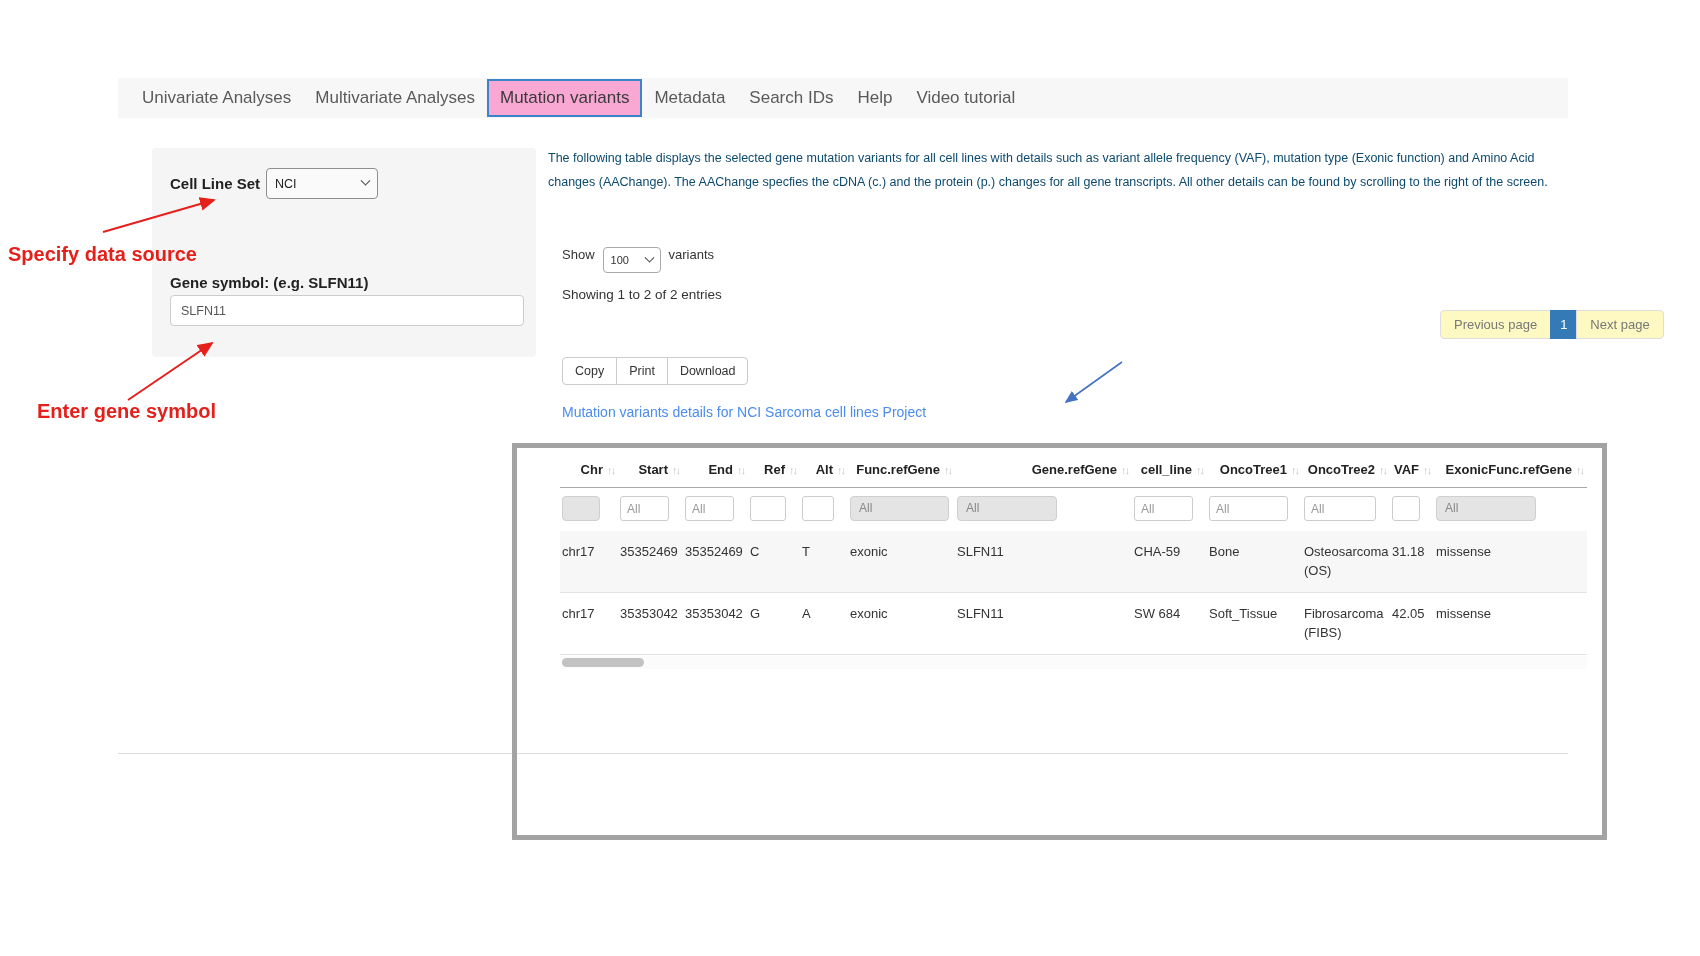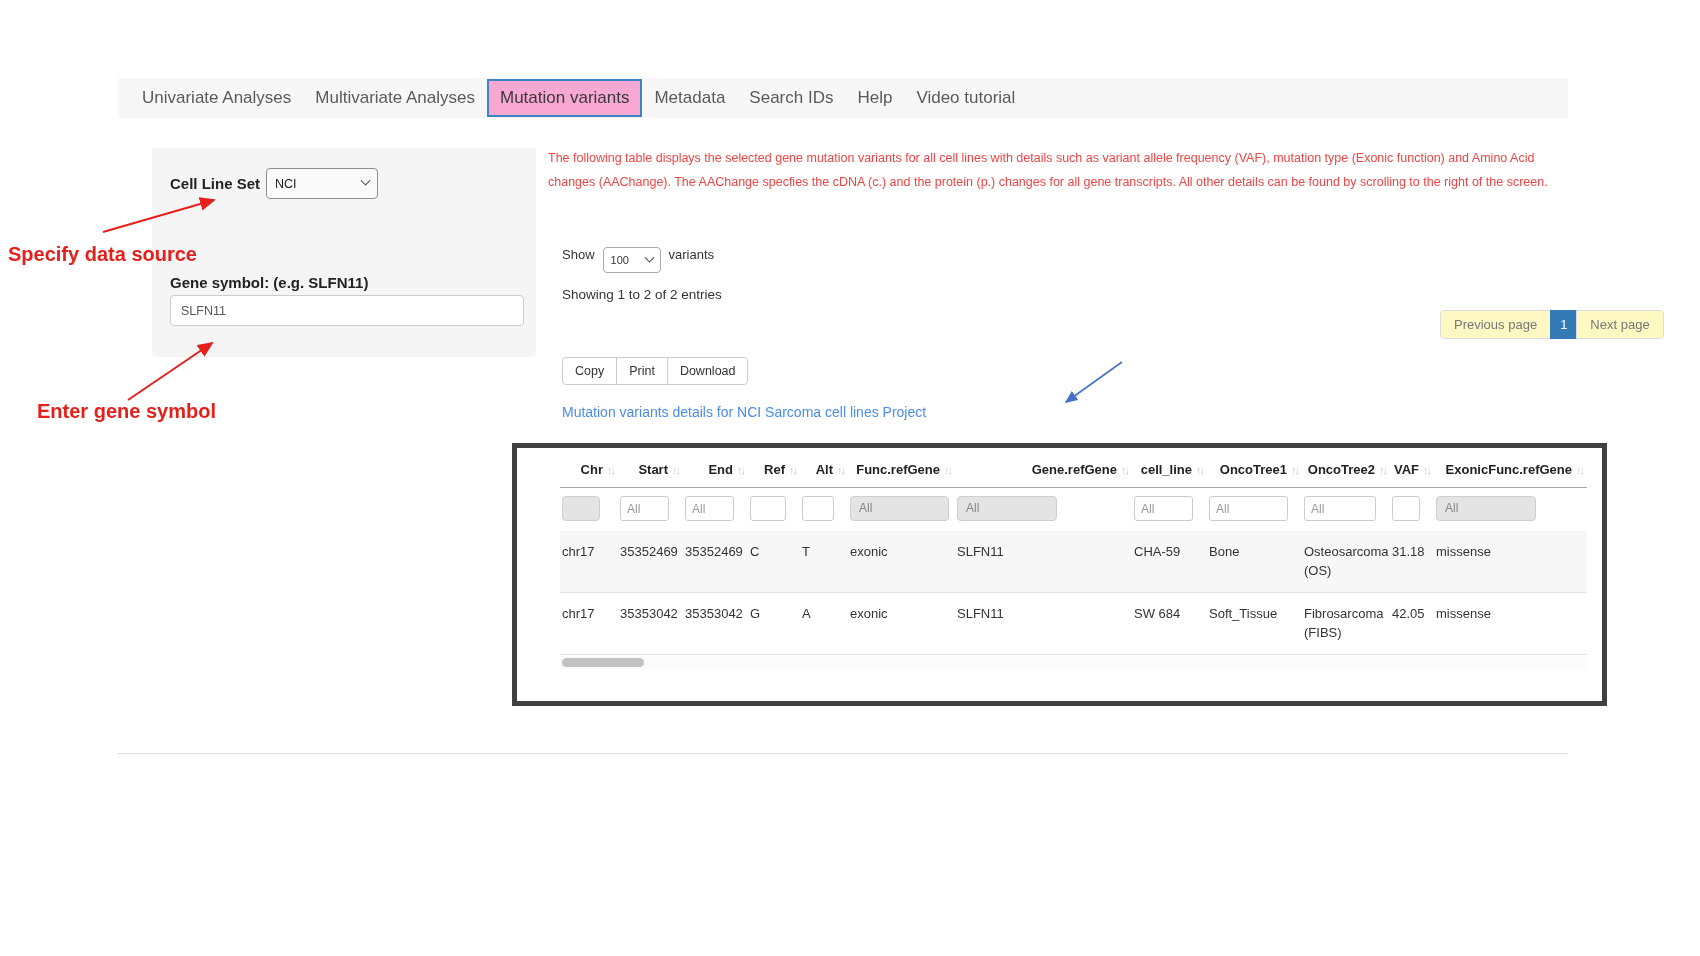--- a/index.html
+++ b/index.html
@@ -32,43 +32,43 @@
   
   .red-note { position:absolute; font-size:20px; font-weight:bold; color:#e51f1a; white-space:nowrap; }
   .note-specify { left:8px; top:243px; }
   .note-enter { left:37px; top:400px; }
   .blue-heading { position:absolute; left:986px; top:289px; width:410px;
                   font-size:24px; font-weight:bold; color:#156cb8; line-height:34px; }
   .arrow-layer { position:absolute; left:0; top:0; width:1700px; height:956px; pointer-events:none; z-index:5; }
 
   
   .description { position:absolute; left:548px; top:146px; width:1000px;
-                 font-size:12.5px; color:#ef4444; line-height:24px; }
+                 font-size:12.5px; color:#0c4a6e; line-height:24px; }
   .show-row { position:absolute; left:562px; top:247px; display:flex; align-items:flex-start; font-size:13px; color:#333; }
   .show-select { width:58px; height:26px; border:1px solid #aaa; border-radius:4px; background:#fff;
                  display:flex; align-items:center; justify-content:space-between;
                  padding:0 7px; font-size:11px; color:#333; margin:0 8px; }
   .showing-text { position:absolute; left:562px; top:287px; font-size:13.5px; color:#333; }
   .btn-group { position:absolute; left:562px; top:357px; display:flex; }
   .btn { border:1px solid #ccc; background:#fff; color:#333; padding:6px 12px; font-size:12.5px;
          margin-left:-1px; cursor:pointer; font-family:Liberation Sans, sans-serif; }
   .btn:first-child { border-radius:4px 0 0 4px; margin-left:0; }
   .btn:last-child { border-radius:0 4px 4px 0; }
   .table-title { position:absolute; left:562px; top:404px; font-size:14px; color:#4a8cf0; cursor:pointer; }
 
   
   .pagination { position:absolute; left:1440px; top:310px; display:flex; font-size:13px; }
   .page-btn { border:1px solid #ddd; background:#fef9c3; color:#777; padding:6px 13px; cursor:pointer; }
   .page-btn.prev { border-radius:4px 0 0 4px; }
   .page-btn.next { border-radius:0 4px 4px 0; margin-left:-1px; }
   .page-num { background:#337ab7; border:1px solid #337ab7; color:#fff; padding:6px 9px; margin-left:-1px; cursor:pointer; }
 
   
-  .table-rect { position:absolute; left:512px; top:443px; width:1095px; height:263px;
-                border:5px solid #404040; background:transparent; z-index:2; }
+  .table-rect { position:absolute; left:512px; top:443px; width:1095px; height:397px;
+                border:5px solid #a3a3a3; background:transparent; z-index:2; }
   .dt-wrap { position:absolute; left:43px; top:0; width:1027px; }
   table.dt { border-collapse:collapse; table-layout:fixed; width:1027px; background:#fff; }
   table.dt th { text-align:right; vertical-align:bottom; font-size:13px; font-weight:bold; color:#222;
                 padding:14px 4px 10px 2px; border-bottom:1px solid #a8a8a8; white-space:nowrap; overflow:hidden; }
   .sort-icon { color:#c8c8c8; font-size:11px; letter-spacing:-2px; margin-left:4px; font-weight:normal; }
   tr.filter-row td { padding:8px 6px 10px 2px; }
   .filter-input { width:calc(100% - 8px); height:25px; border:1px solid #ccc; border-radius:3px;
                   background:#fff; padding-left:6px; font-size:12px; color:#555;
                   font-family:"Liberation Sans",sans-serif; }
   .filter-input::placeholder { color:#999; }

